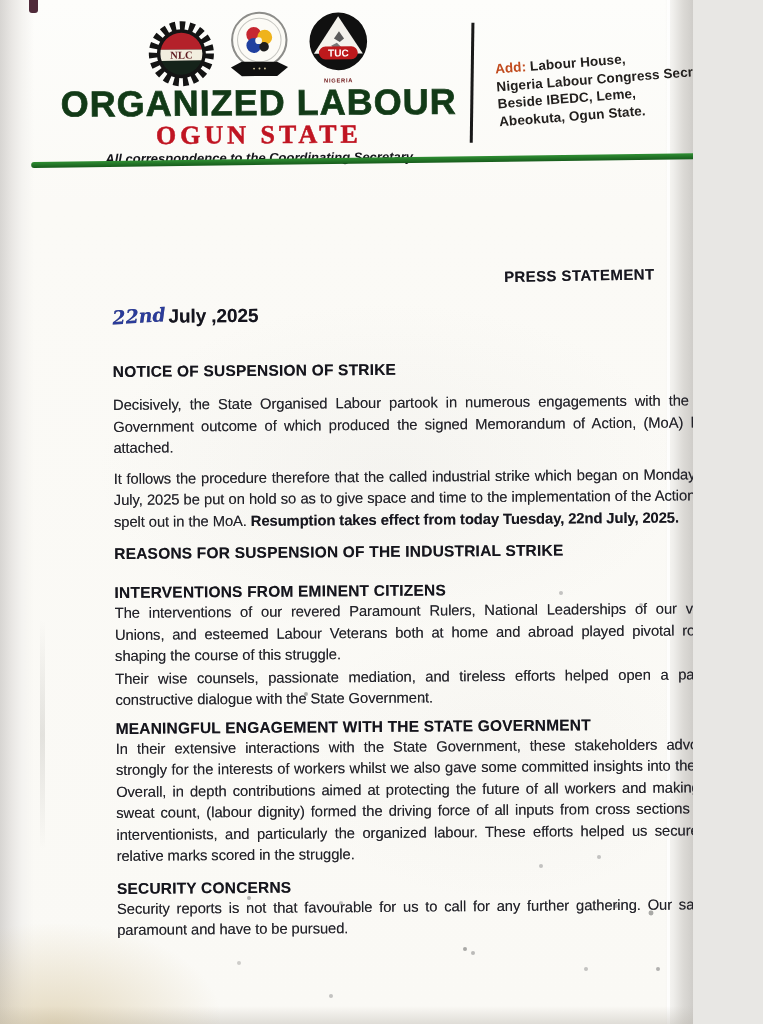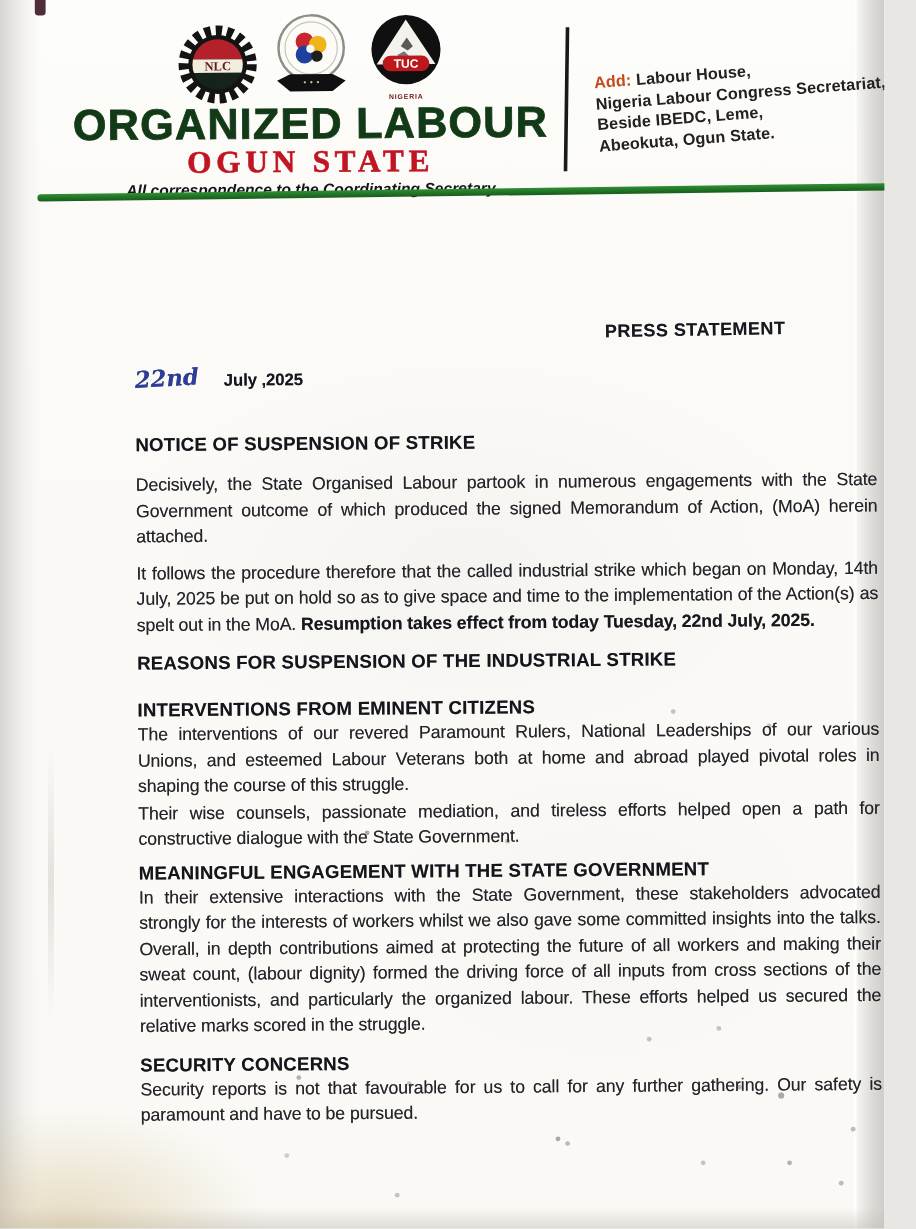--- a/index.html
+++ b/index.html
@@ -3,21 +3,20 @@
 <meta charset="utf-8">
 <style>
   html,body{margin:0;padding:0;background:#e8e7e4;}
   .scan{
     position:relative;width:693px;height:1024px;overflow:hidden;
     background:
       radial-gradient(ellipse 420px 240px at 390px 470px, rgba(190,190,188,.10), rgba(0,0,0,0) 70%),
       radial-gradient(ellipse 300px 200px at 500px 760px, rgba(195,193,188,.08), rgba(0,0,0,0) 70%),
       linear-gradient(180deg,#fdfdfb 0%, #fbfaf6 20%, #faf9f5 100%);
     font-family:"Liberation Sans", sans-serif;
-    padding-left:44px;
   }
   
   .edge-left{position:absolute;left:0;top:0;bottom:0;width:34px;
     background:linear-gradient(90deg,#d7d5d2 0%,#e9e7e4 35%,#f4f3f0 65%,rgba(255,255,255,0) 100%);}
   .edge-right{position:absolute;right:0;top:0;bottom:0;width:28px;
     background:linear-gradient(270deg,#cfcdc9 0%,#dcdad6 35%,#efeeeb 70%,rgba(255,255,255,0) 100%);}
   .edge-right::before{content:"";position:absolute;left:2px;top:0;bottom:0;width:3px;background:rgba(255,255,255,.8);}
   .edge-bottom{position:absolute;left:0;right:0;bottom:0;height:18px;
     background:linear-gradient(0deg,rgba(190,186,178,.45),rgba(0,0,0,0));}
   .corner-mark{position:absolute;left:29px;top:0;width:9px;height:13px;background:#502b3a;border-radius:0 0 3px 3px;}
@@ -57,21 +56,21 @@
 
   
   .letter-body{position:absolute;left:112px;top:268px;width:618px;transform:rotate(-.45deg);transform-origin:left top;
     color:#232329;font-size:14.8px;letter-spacing:-.1px;line-height:21.5px;
     text-shadow:0 0 .5px rgba(35,35,45,.55);}
   .press-heading{margin-left:392px;font-size:15px;font-weight:700;letter-spacing:.4px;color:#17171f;
     transform:rotate(-.6deg);white-space:nowrap;}
   .date-line{margin-top:16px;}
   .hand-date{display:inline-block;font-family:"DejaVu Serif", serif;font-style:italic;font-weight:700;
     font-size:19px;color:#2b3c9a;transform:rotate(-3deg);}
-  .typed-date{font-weight:700;font-size:14px;color:#15151e;margin-left:21px;}
+  .typed-date{font-weight:700;font-size:19px;color:#15151e;margin-left:3px;}
   .doc-heading{margin:0;font-size:15.5px;font-weight:700;color:#15151c;letter-spacing:.2px;line-height:20px;}
   .mt-title{margin-top:33px;}
   .mt-reasons{margin-top:11px;}
   .mt-sec1{margin-top:19px;}
   .mt-sec2{margin-top:7px;}
   .mt-sec3{margin-top:11px;}
   .para{margin:0;text-align:justify;}
   .mt-p1{margin-top:13px;}
   .mt-p2{margin-top:9px;}
   .mt-pb{margin-top:1px;}

